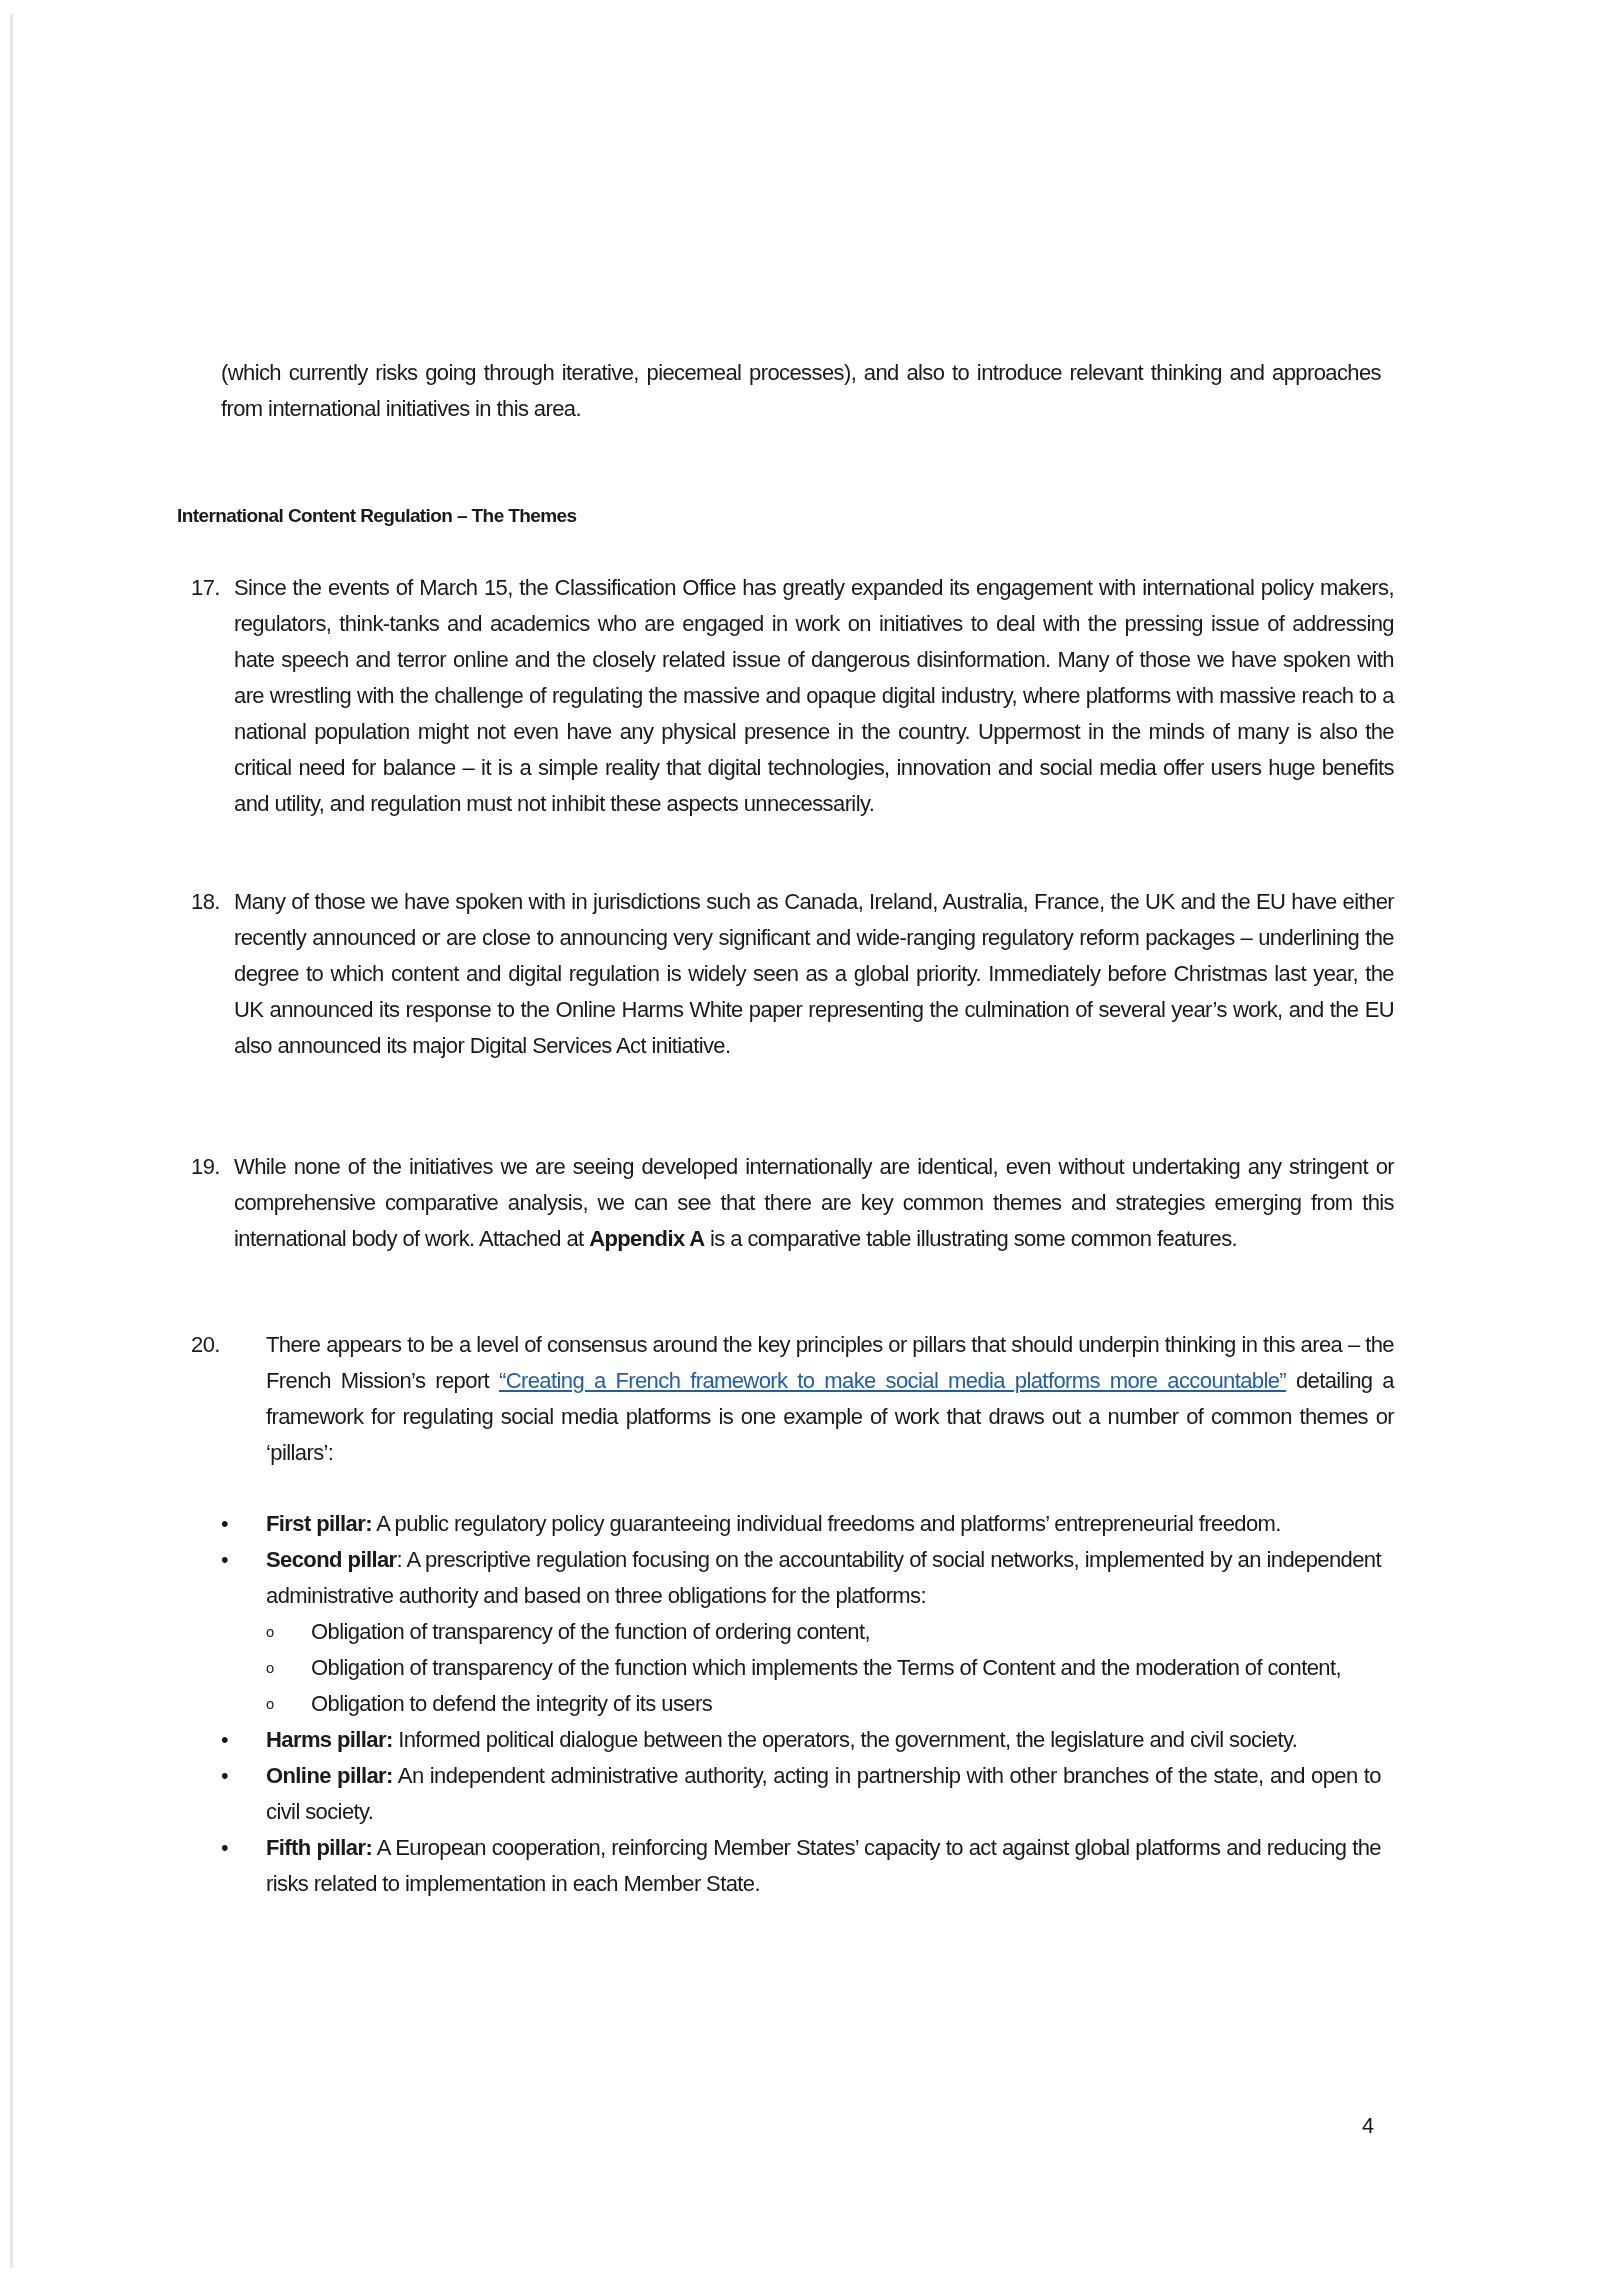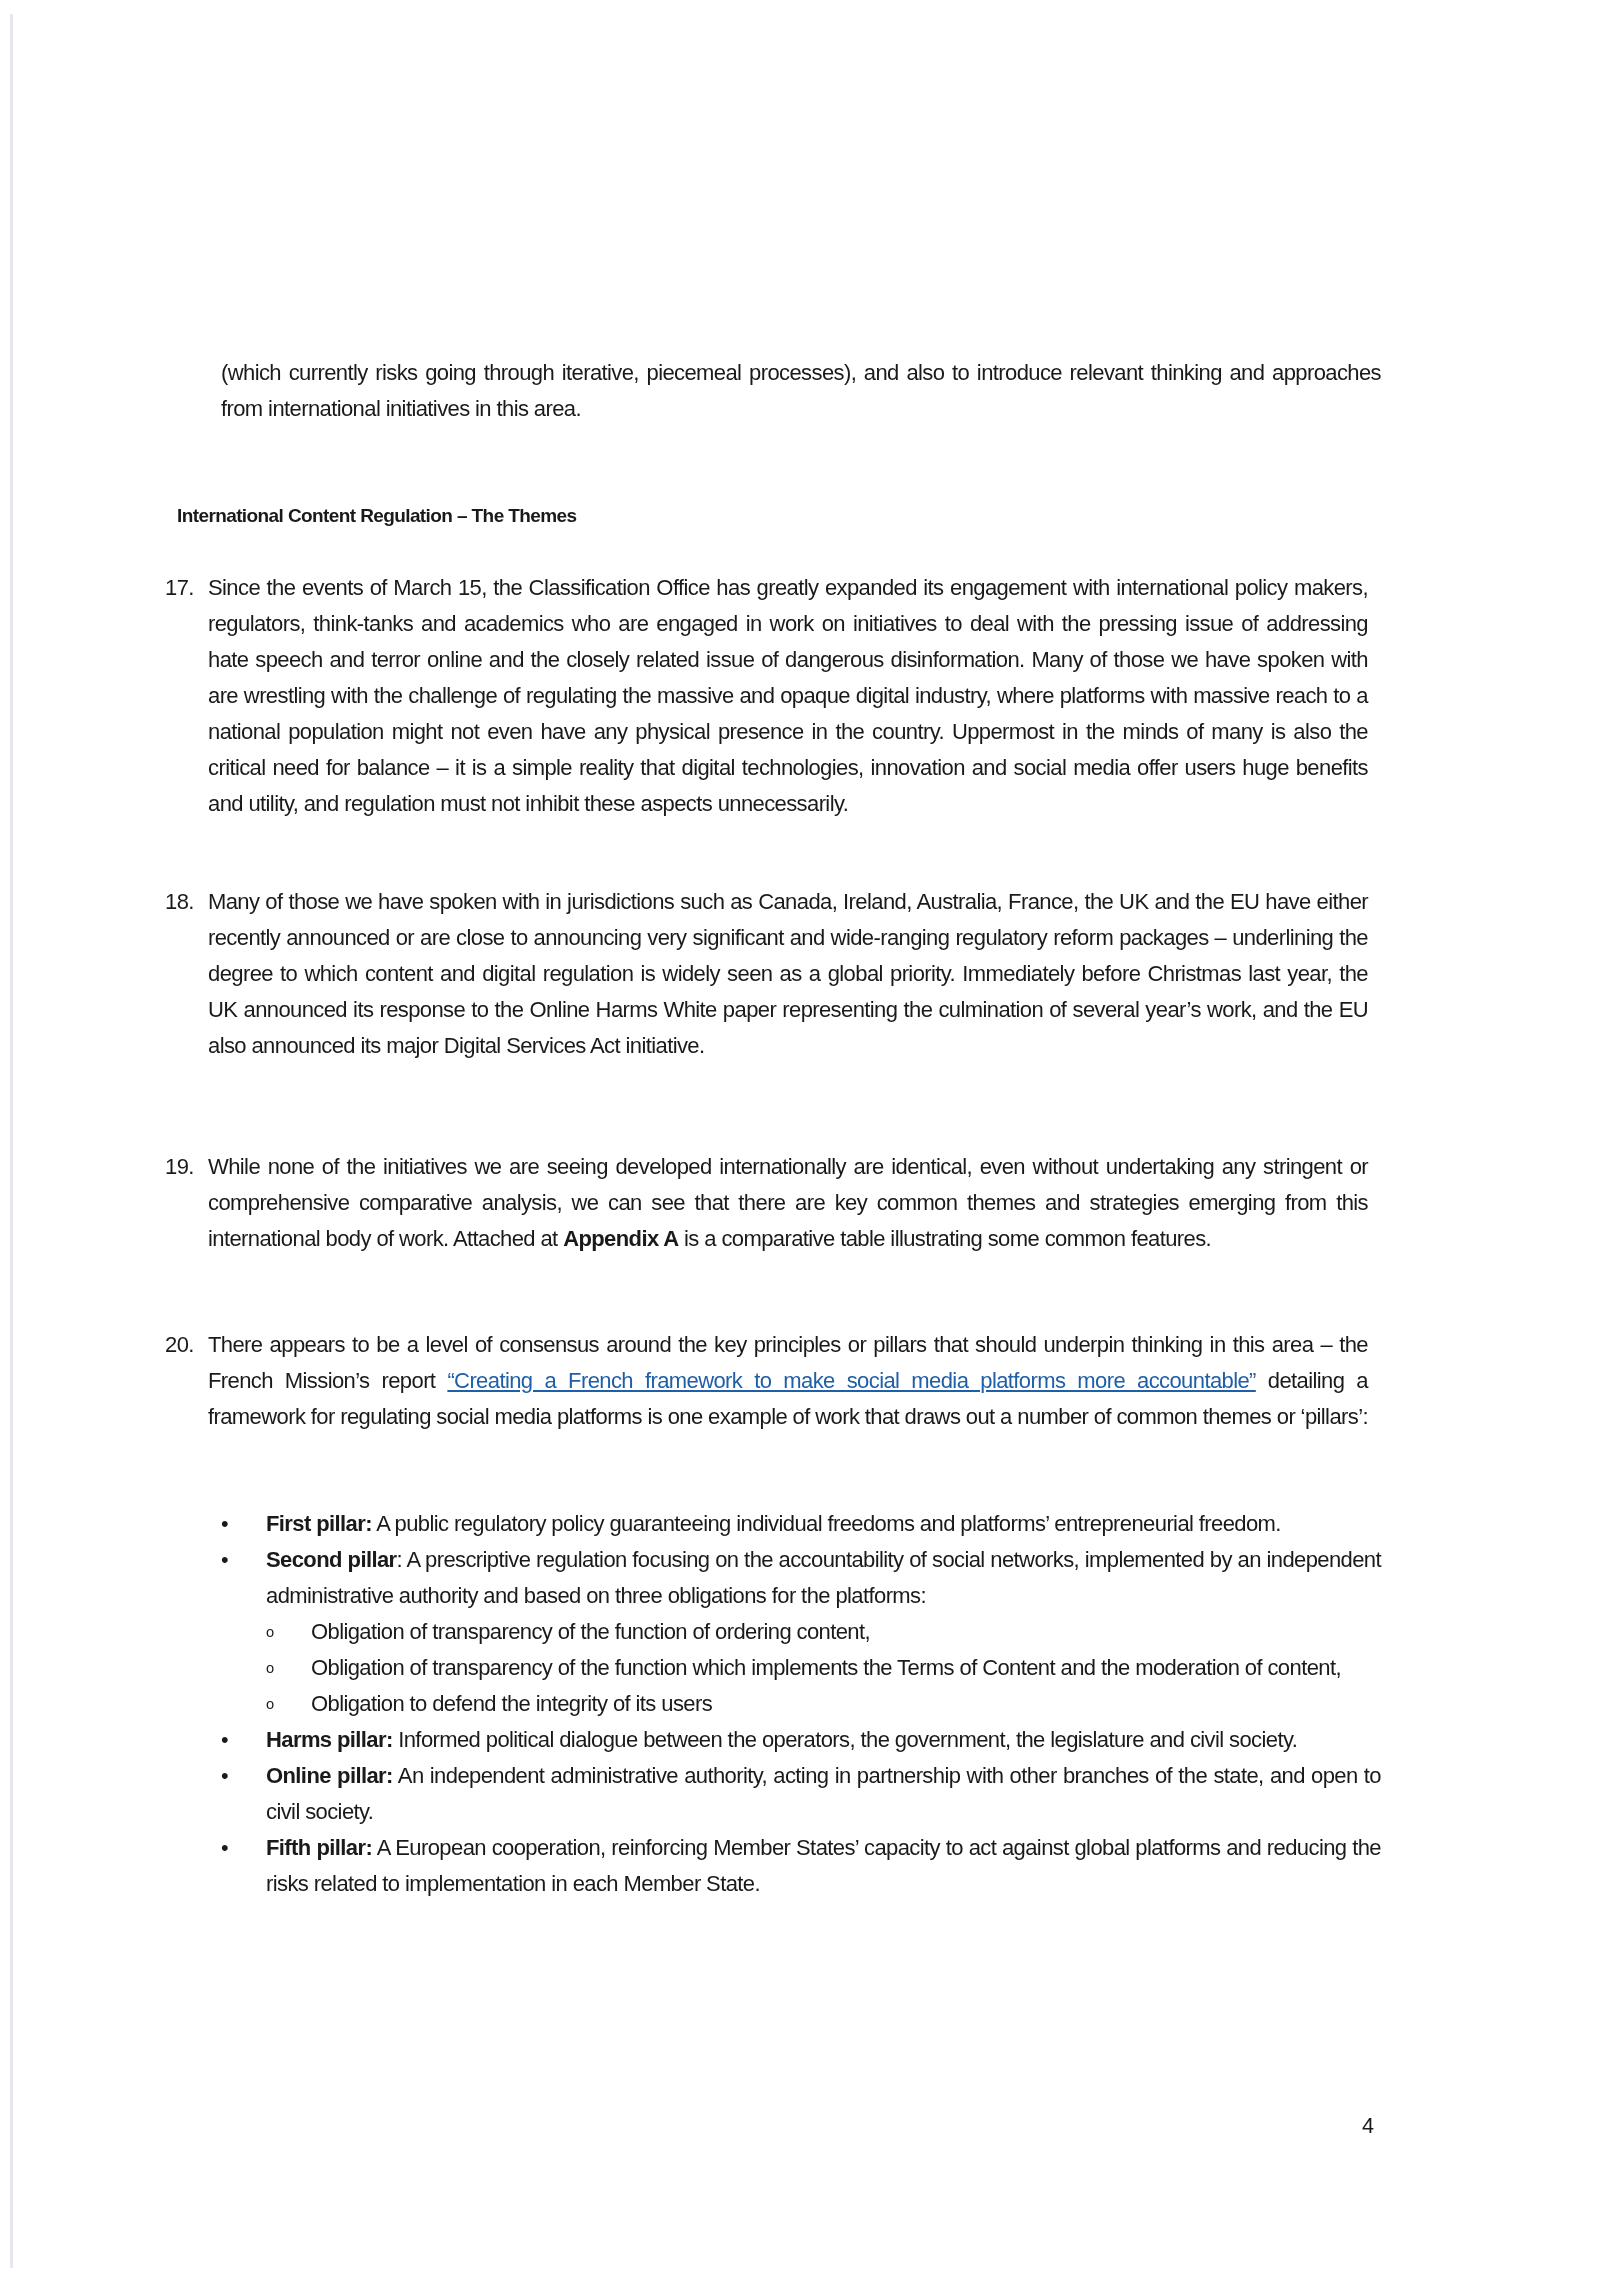--- a/index.html
+++ b/index.html
@@ -46,21 +46,21 @@
       position: absolute;
       left: 177px;
       top: 498px;
       font-size: 19px;
       line-height: 36px;
       font-weight: bold;
       letter-spacing: -0.6px;
     }
     .para {
       position: absolute;
-      left: 165px;
+      left: 191px;
       width: 1203px;
       display: flex;
     }
     .para .num {
       width: 43px;
       flex: 0 0 43px;
     }
     .para .body {
       flex: 1;
     }
@@ -133,21 +133,21 @@
   <div class="para text" style="top:884px;">
     <span class="num">18.</span>
     <span class="body">Many of those we have spoken with in jurisdictions such as Canada, Ireland, Australia, France, the UK and the EU have either recently announced or are close to announcing very significant and wide-ranging regulatory reform packages – underlining the degree to which content and digital regulation is widely seen as a global priority.  Immediately before Christmas last year, the UK announced its response to the  Online Harms White paper representing the culmination of several year’s work, and the EU also announced its major Digital Services Act initiative.</span>
   </div>
 
   <div class="para text" style="top:1149px;">
     <span class="num">19.</span>
     <span class="body"><span>While none of the initiatives we are seeing developed internationally are identical, even without undertaking any stringent or comprehensive comparative analysis, we can see that there are key common themes and strategies emerging from this international body of work.  Attached at </span><span class="bold">Appendix A</span><span> is a comparative table illustrating some common features.</span></span>
   </div>
 
-  <div class="para text" style="top:1327px;">
+  <div class="para text" style="top:1327px;gap:32px;">
     <span class="num">20.</span>
     <span class="body"><span>There appears to be a level of consensus around the key principles or pillars that should underpin thinking in this area – the French Mission’s report </span><span class="link">“Creating a French framework to make social media platforms more accountable”</span><span> detailing a framework for regulating social media platforms is one example of work that draws out a number of common themes or ‘pillars’:</span></span>
   </div>
 
   <ul class="bullets text">
     <li class="bullet">
       <span class="dot">•</span>
       <span class="bold">First pillar:</span><span> A public regulatory policy guaranteeing individual freedoms and platforms’ entrepreneurial freedom.</span>
     </li>
     <li class="bullet">

